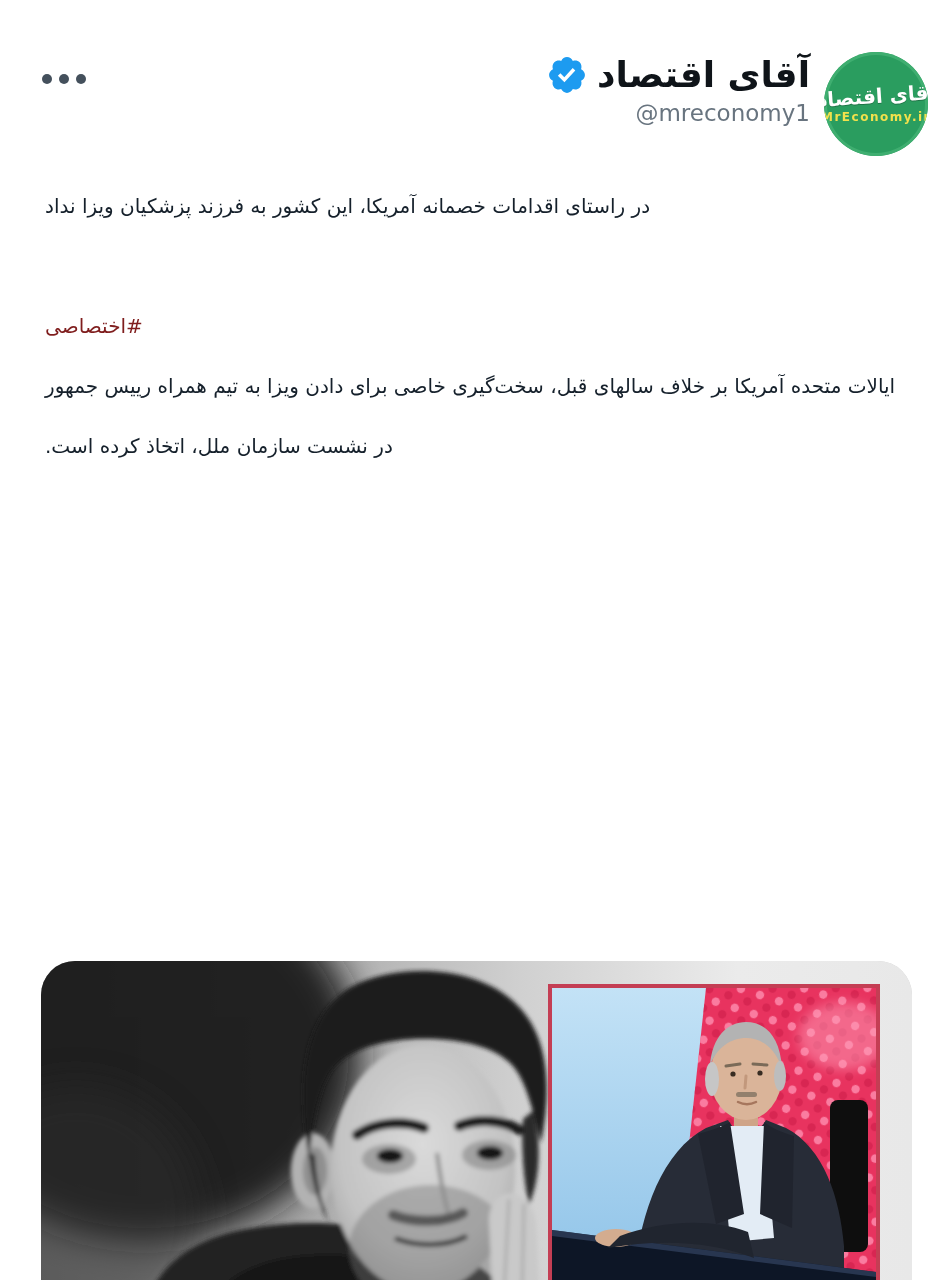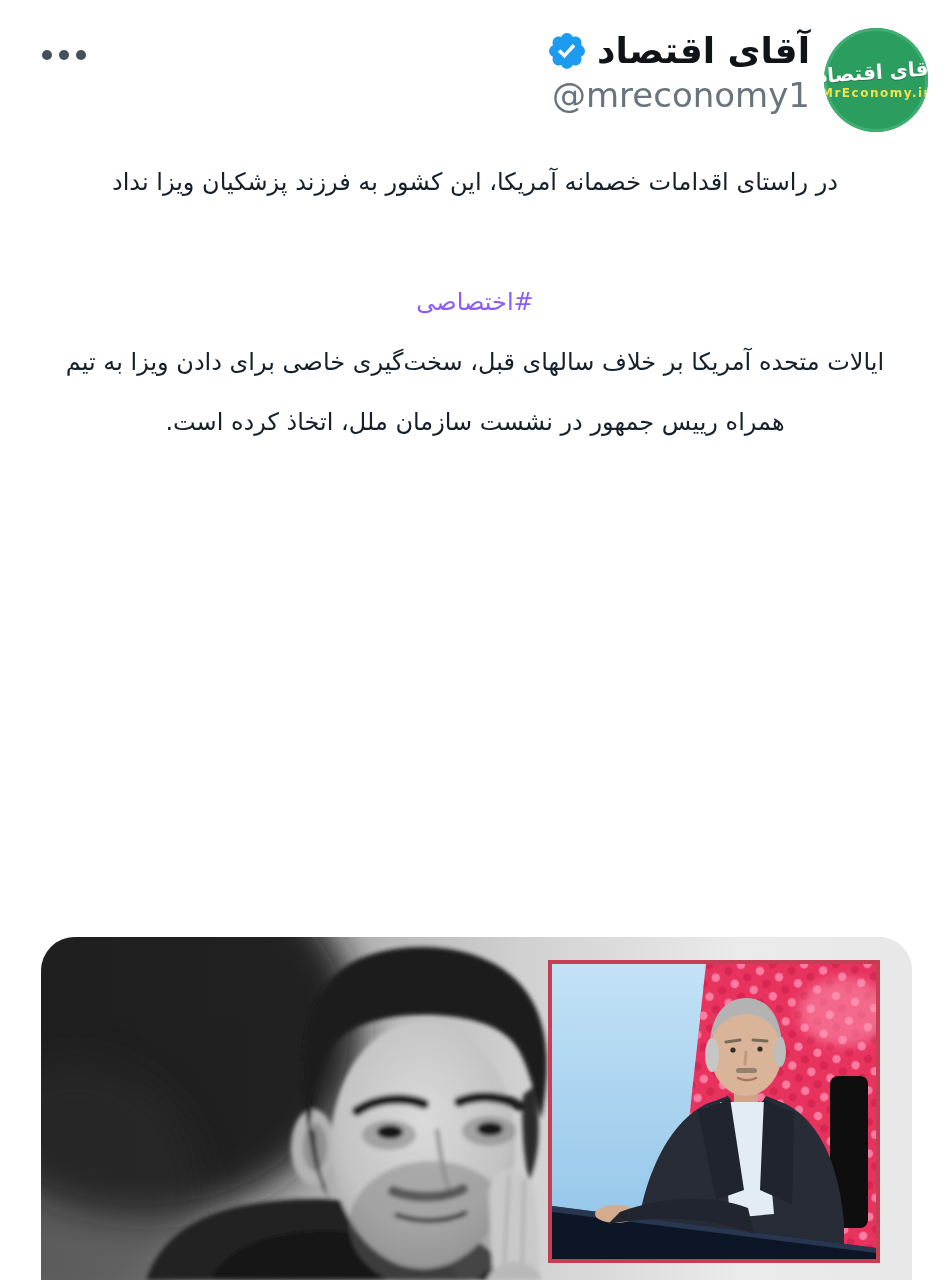--- a/index.html
+++ b/index.html
@@ -3,21 +3,21 @@
 <meta charset="utf-8">
 <style>
   html,body{margin:0;padding:0;}
   body{
     width:948px;height:1280px;
     background:#ffffff;
     font-family:"DejaVu Sans","Liberation Sans",sans-serif;
     position:relative;overflow:hidden;
     color:#15202b;
   }
-  .tweet{position:absolute;inset:0;}
+  .tweet{position:absolute;inset:0;margin-top:24px;}
 
   
   .header{position:absolute;top:0;left:0;right:0;height:150px;}
   .more-btn{
     position:absolute;left:42px;top:50px;
     display:flex;gap:7px;align-items:center;
     cursor:pointer;
   }
   .more-btn .dot{width:10px;height:10px;border-radius:50%;background:#44505c;}
   .author{
@@ -27,21 +27,21 @@
   .name-row{
     display:flex;align-items:center;gap:9px;justify-content:flex-end;
   }
   .verified{width:42px;height:42px;flex:0 0 auto;}
   .name{
     font-size:36px;font-weight:700;color:#0f1419;
     direction:rtl;white-space:nowrap;line-height:1.15;
   }
   .handle{
     margin-top:5px;
-    font-size:34px;color:#68747f;line-height:1.1;
+    font-size:23px;color:#68747f;line-height:1.1;
     direction:ltr;
   }
   .avatar{
     position:absolute;right:20px;top:28px;
     width:104px;height:104px;border-radius:50%;
     background:#2a9d5f;
     box-shadow:inset 0 0 0 3px #3fae70;
     display:flex;flex-direction:column;align-items:center;justify-content:center;
     cursor:pointer;overflow:hidden;
   }
@@ -51,26 +51,26 @@
     text-shadow:0 1px 0 rgba(0,0,0,.25);
   }
   .avatar-sub{
     color:#f2e14c;font-size:12px;letter-spacing:1.5px;margin-top:3px;
     font-weight:700;
   }
 
   
   .body-text{
     position:absolute;top:152px;right:43px;left:45px;
-    direction:rtl;text-align:center;
-    font-size:24px;line-height:60px;color:#15202b;
+    direction:rtl;text-align:left;
+    font-size:20px;line-height:60px;color:#15202b;
   }
   .body-text p{margin:0 0 60px 0;}
   .body-text p:last-child{margin-bottom:0;}
-  .hashtag{color:#8b5cf6;text-decoration:none;cursor:pointer;}
+  .hashtag{color:#7f1d1d;text-decoration:none;cursor:pointer;}
 
   
   .media{
     position:absolute;left:41px;top:937px;
     width:871px;height:343px;
     border-radius:34px 34px 0 0;
     overflow:hidden;cursor:pointer;
     background:#cfcfcf;
   }
   .media svg{display:block;}

